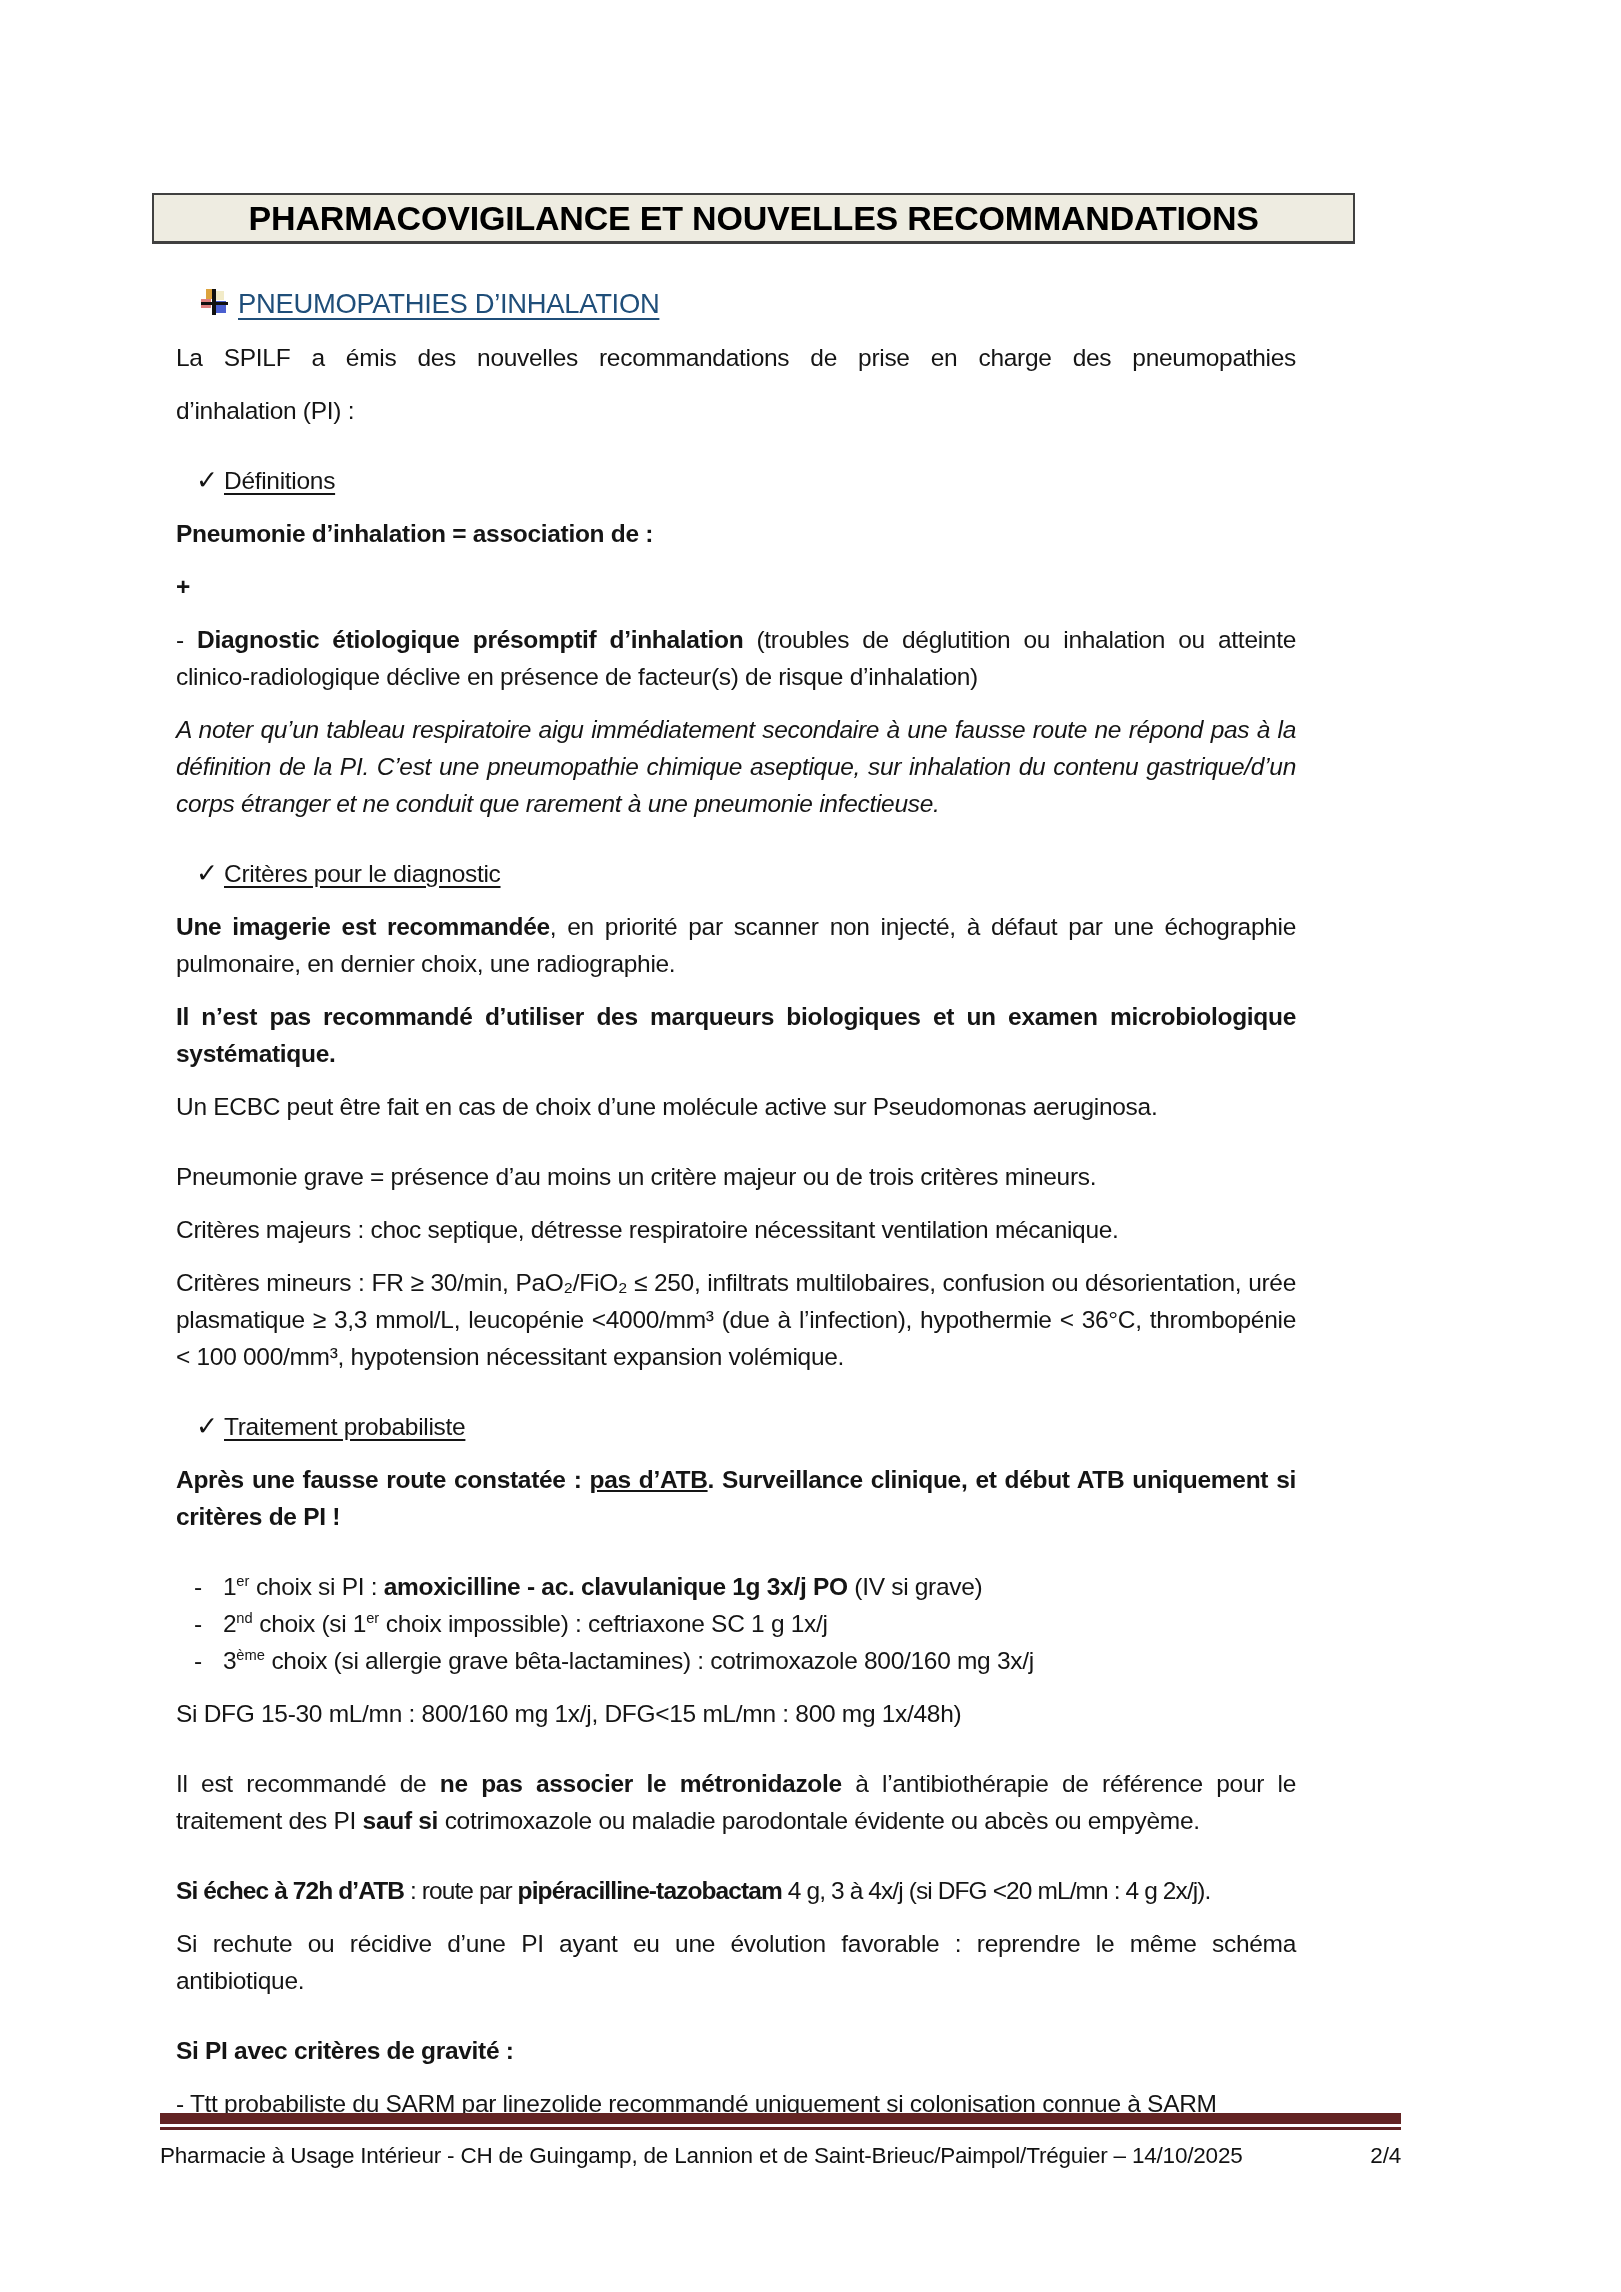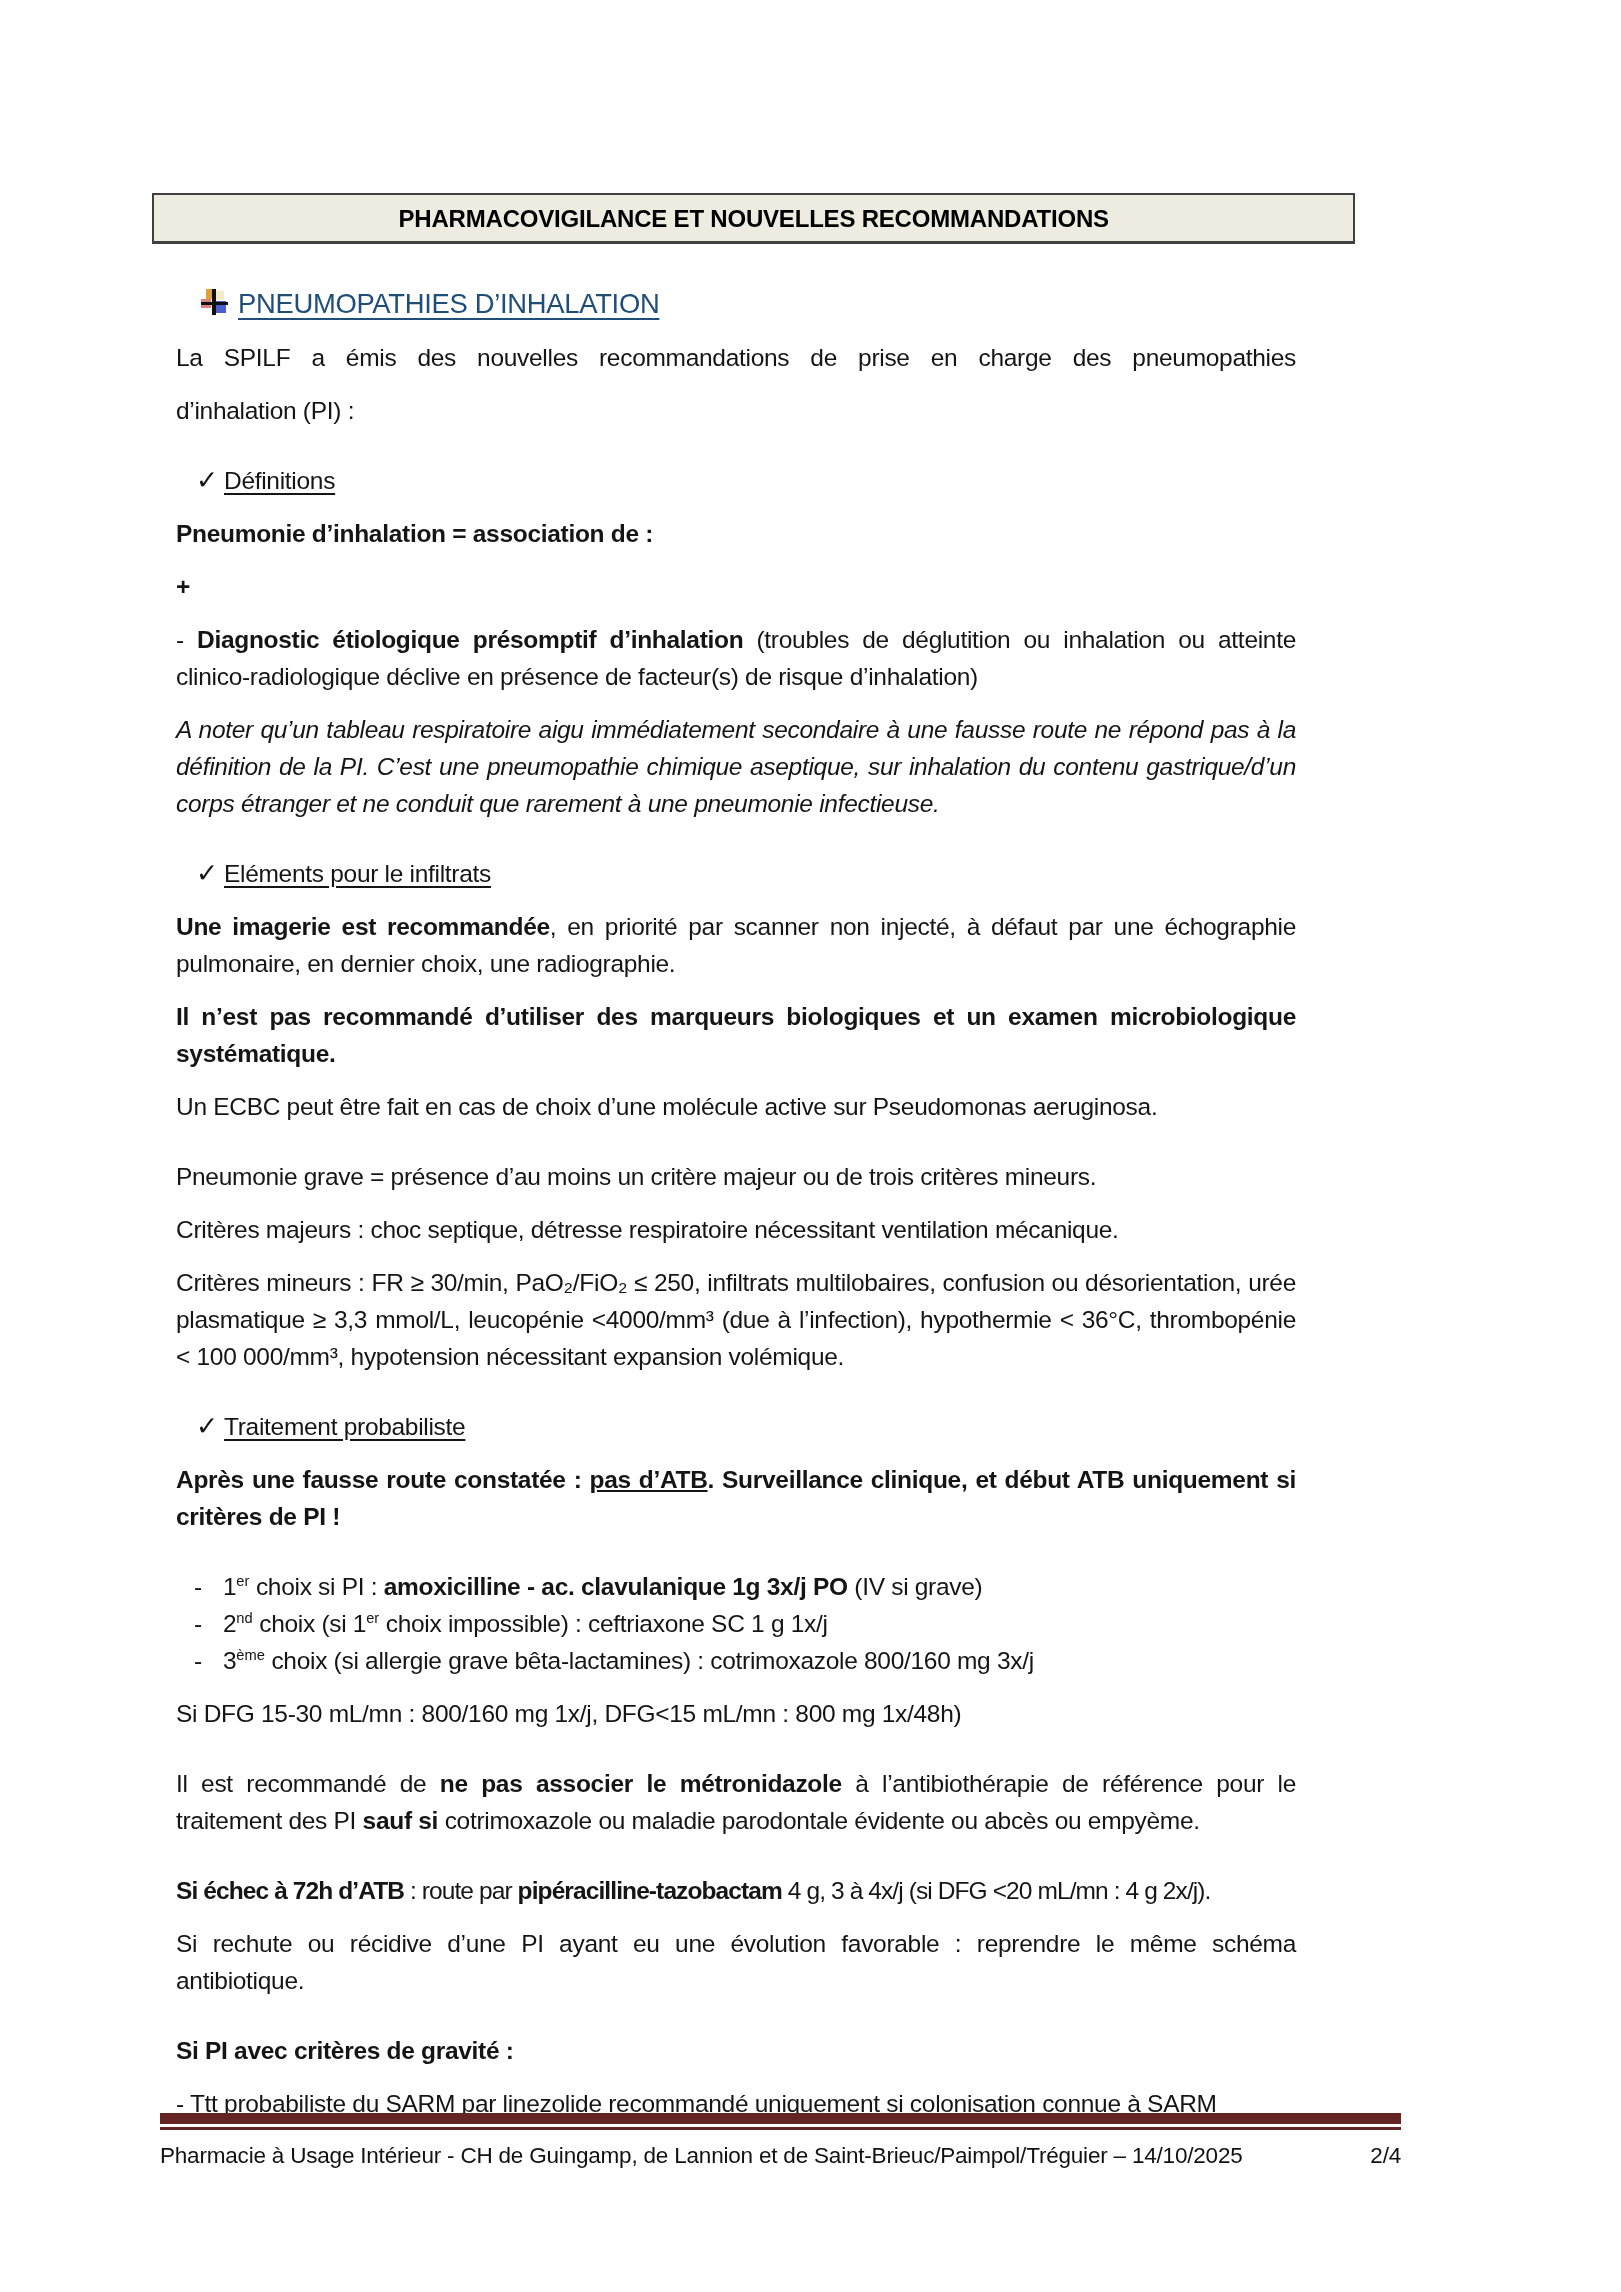--- a/index.html
+++ b/index.html
@@ -12,21 +12,21 @@
   .i{font-style:italic;}
   .u{text-decoration:underline;}
   .just{text-align:justify;}
   .force-just{text-align:justify;-moz-text-align-last:justify;text-align-last:justify;}
   .sp{margin-top:33px;}
   .tight{letter-spacing:-0.9px;}
 
   .title-box{margin-left:-7.8px;width:1199px;height:46px;background:#eeece1;
              border:2.9px solid #404040;border-bottom-width:3.9px;
              display:flex;align-items:center;justify-content:center;margin-bottom:41px;}
-  .title-text{font-weight:bold;font-size:24px;letter-spacing:-0.2px;color:#000;}
+  .title-text{font-weight:bold;font-size:34px;letter-spacing:-0.2px;color:#000;}
 
   .section-head{position:relative;padding-left:78px;margin-bottom:4.9px;}
   .section-title{color:#1f4e79;font-weight:normal;font-size:27.4px;
                  text-decoration:underline;text-decoration-thickness:2px;text-underline-offset:4.9px;}
   .bullet-icon{position:absolute;left:41px;top:3.9px;width:26.5px;height:26.5px;display:block;}
   .bullet-icon span{position:absolute;display:block;}
   .sq-y{left:4.9px;top:0;width:9.8px;height:9.8px;background:#dca33d;}
   .sq-c{left:14.7px;top:2px;width:8.8px;height:8.8px;background:#f2ebc8;}
   .sq-r{left:0;top:9.8px;width:9.8px;height:9.8px;background:#df8080;}
   .sq-b{left:12.7px;top:11.8px;width:12.7px;height:12.7px;background:#4a5fd0;}
@@ -76,21 +76,21 @@
       <span class="check">✓</span>
       <span class="check-label">Définitions</span>
     </div>
     <p class="b">Pneumonie d’inhalation = association de :</p>
     <p class="b">+</p>
     <p class="just"><span>- </span><span class="b">Diagnostic étiologique présomptif d’inhalation</span><span> (troubles de déglutition ou inhalation ou atteinte clinico-radiologique déclive en présence de facteur(s) de risque d’inhalation)</span></p>
     <p class="i just">A noter qu’un tableau respiratoire aigu immédiatement secondaire à une fausse route ne répond pas à la définition de la PI. C’est une pneumopathie chimique aseptique, sur inhalation du contenu gastrique/d’un corps étranger et ne conduit que rarement à une pneumonie infectieuse.</p>
 
     <div class="check-head sp">
       <span class="check">✓</span>
-      <span class="check-label">Eléments pour le infiltrats</span>
+      <span class="check-label">Critères pour le diagnostic</span>
     </div>
     <p class="just"><span class="b">Une imagerie est recommandée</span><span>, en priorité par scanner non injecté, à défaut par une échographie pulmonaire, en dernier choix, une radiographie.</span></p>
     <p class="b just">Il n’est pas recommandé d’utiliser des marqueurs biologiques et un examen microbiologique systématique.</p>
     <p>Un ECBC peut être fait en cas de choix d’une molécule active sur Pseudomonas aeruginosa.</p>
 
     <p class="sp">Pneumonie grave = présence d’au moins un critère majeur ou de trois critères mineurs.</p>
     <p>Critères majeurs : choc septique, détresse respiratoire nécessitant ventilation mécanique.</p>
     <p class="just">Critères mineurs : FR ≥ 30/min, PaO₂/FiO₂ ≤ 250, infiltrats multilobaires, confusion ou désorientation, urée plasmatique ≥ 3,3 mmol/L, leucopénie &lt;4000/mm³ (due à l’infection), hypothermie &lt; 36°C, thrombopénie &lt; 100 000/mm³, hypotension nécessitant expansion volémique.</p>
 
     <div class="check-head sp">

